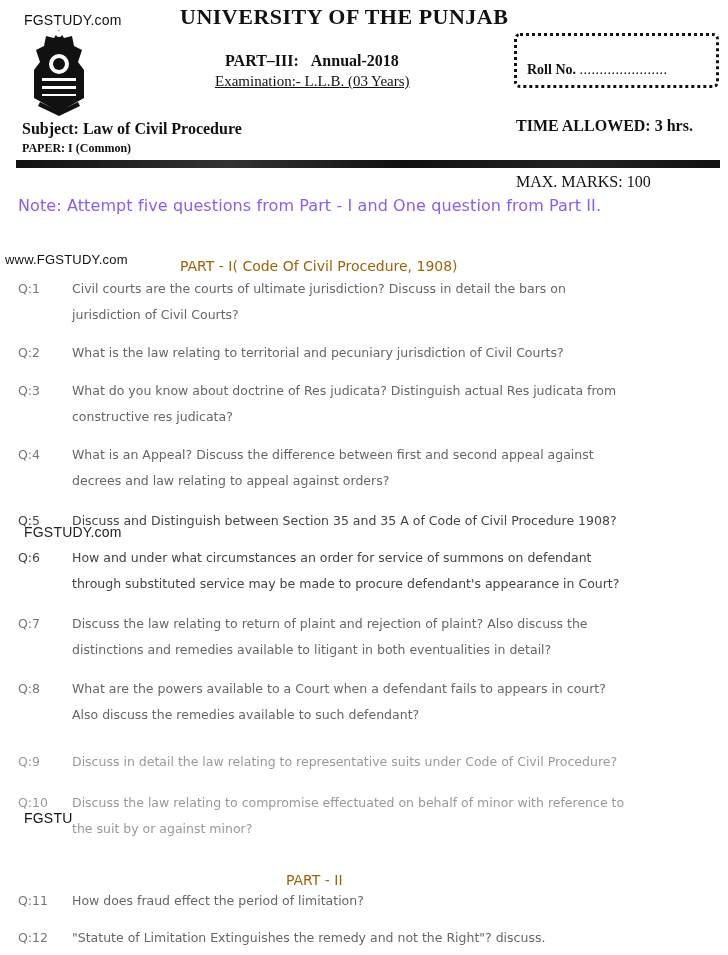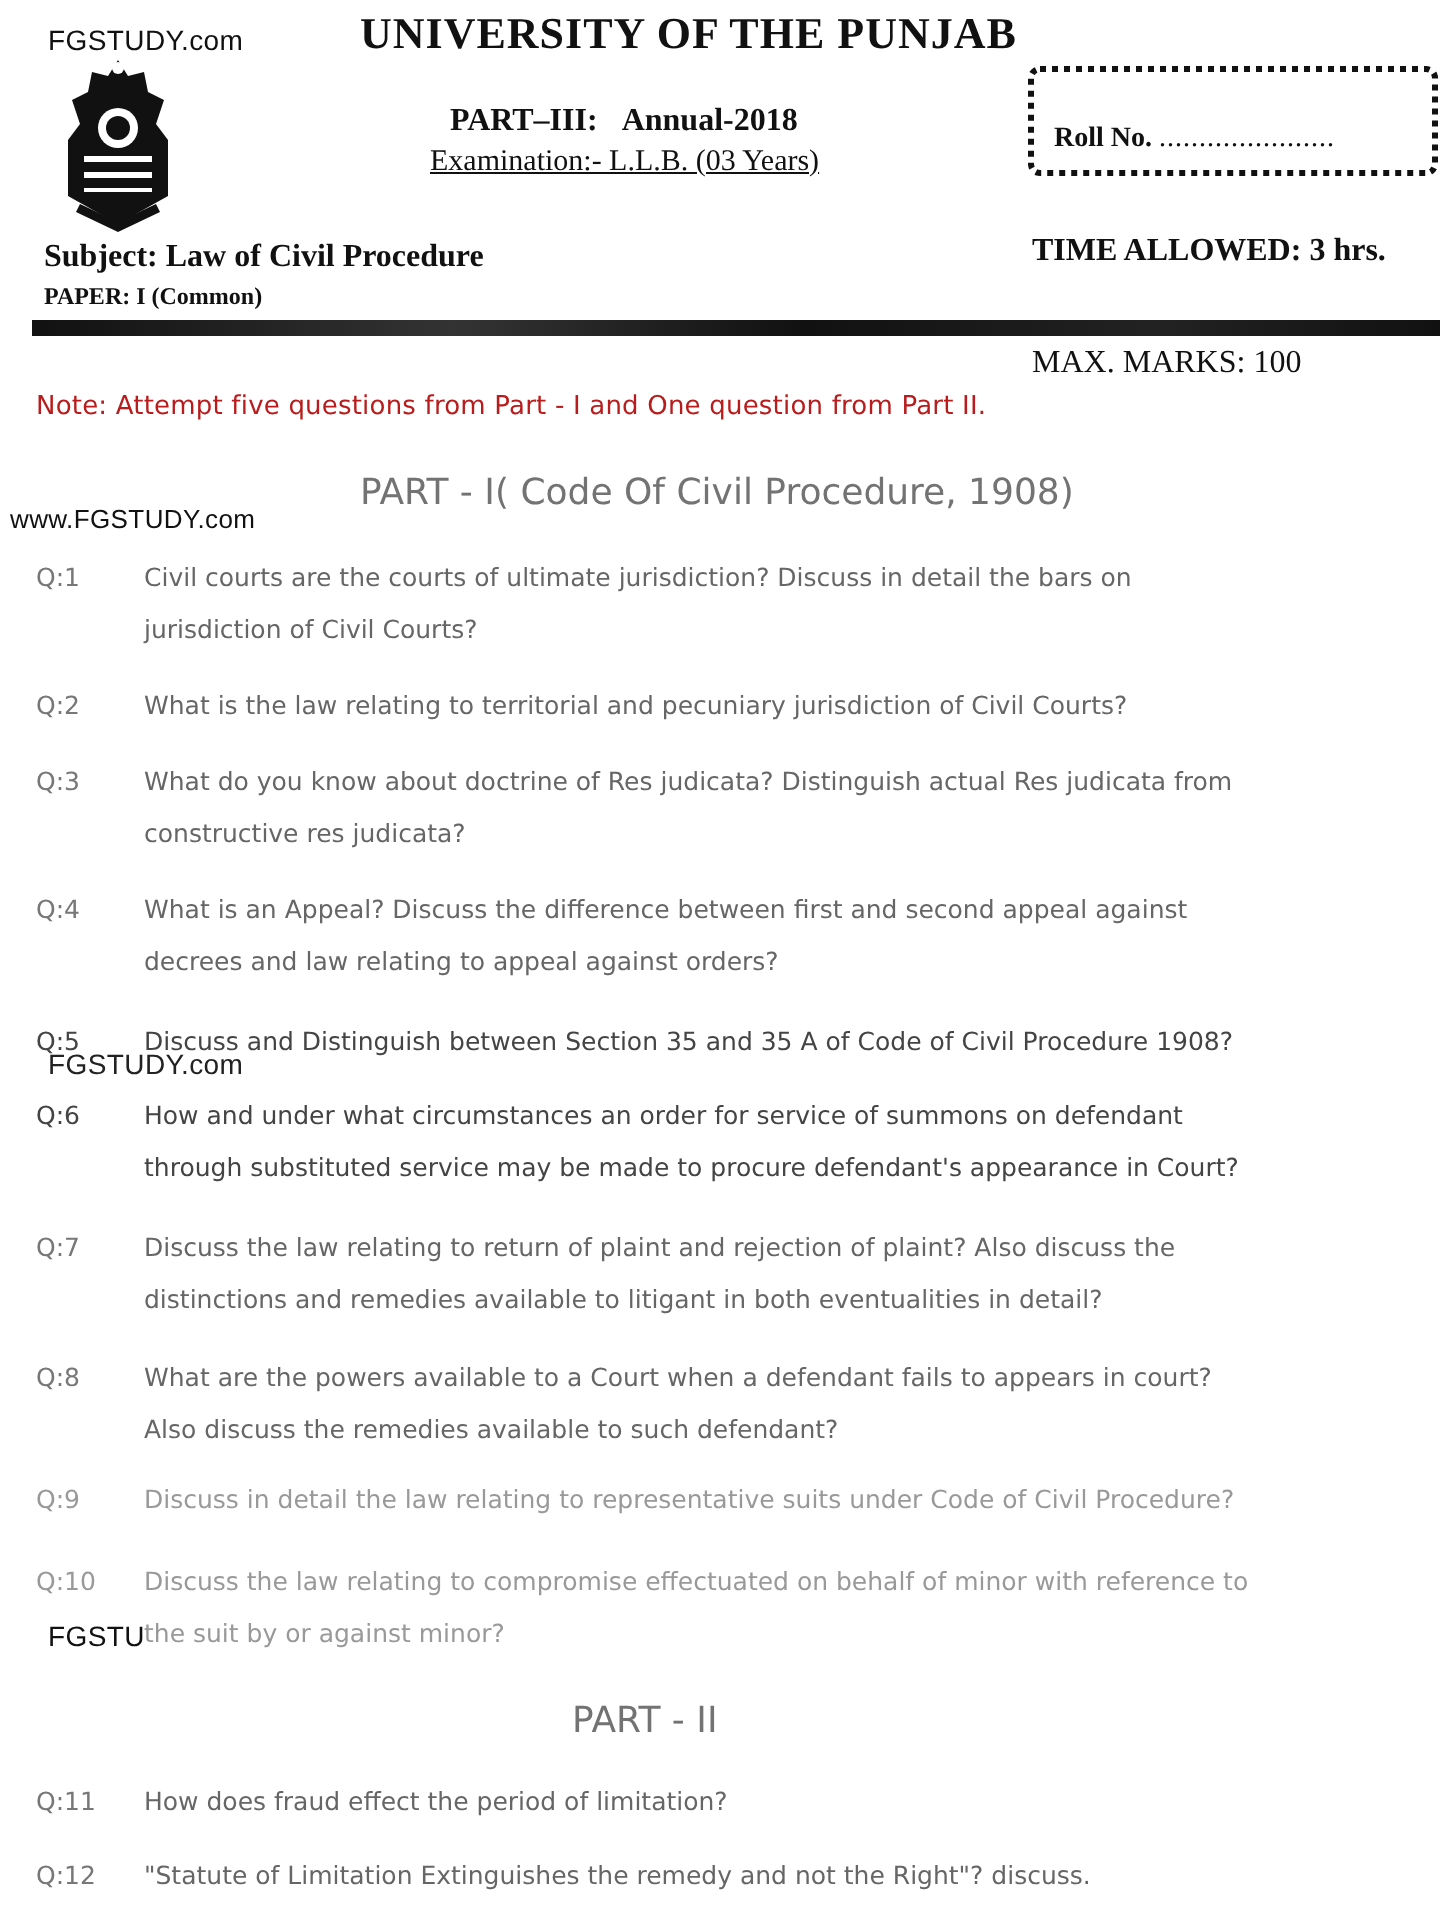--- a/index.html
+++ b/index.html
@@ -21,29 +21,29 @@
 
   .subject { left: 22px; top: 120px; font-family: "Liberation Serif", serif; font-weight: bold; font-size: 16px; color: #111; }
   .paper { left: 22px; top: 141px; font-family: "Liberation Serif", serif; font-weight: bold; font-size: 12px; color: #111; }
   .time { left: 516px; top: 117px; font-family: "Liberation Serif", serif; font-weight: bold; font-size: 16px; color: #111; }
   .marks { left: 516px; top: 138px; font-family: "Liberation Serif", serif; font-weight: normal; font-size: 16px; color: #111; margin-top: 35px; }
 
   .rule { left: 16px; top: 160px; width: 704px; height: 8px; background: linear-gradient(90deg, #111 0%, #333 30%, #111 55%, #222 80%, #111 100%); }
 
   .logo { left: 28px; top: 28px; width: 62px; height: 90px; }
 
-  .note { left: 18px; top: 196px; font-size: 13px; color: #b91c1c; font-family: "DejaVu Sans", sans-serif; letter-spacing: 0.1px; }
+  .note { left: 18px; top: 196px; font-size: 16px; color: #8b5cf6; font-family: "DejaVu Sans", sans-serif; letter-spacing: 0.1px; }
 
-  .part-heading { font-size: 18px; color: #737373; font-family: "DejaVu Sans", sans-serif; }
+  .part-heading { font-size: 14px; color: #a16207; font-family: "DejaVu Sans", sans-serif; margin-top: 22px; }
 
   .q-row { position: absolute; left: 0; width: 728px; font-size: 12.5px; line-height: 26px; color: #666; font-family: "DejaVu Sans", sans-serif; }
   .q-num { position: absolute; left: 18px; top: 0; color: #777; }
   .q-text { position: absolute; left: 72px; top: 0; width: 640px; }
   .q-row.dark .q-text, .q-row.dark .q-num { color: #444; }
-  .q-row.faint .q-text, .q-row.faint .q-num { color: #999; }
+  .q-row.faint .q-text, .q-row.faint .q-num { color: #999; margin-top: 12px; }
 </style>
 </head>
 <body>
 
 <div class="abs watermark" style="left:24px;top:12px;">FGSTUDY.com</div>
 <div class="abs watermark" style="left:5px;top:252px;font-size:13px;">www.FGSTUDY.com</div>
 <div class="abs watermark" style="left:24px;top:524px;color:#222;">FGSTUDY.com</div>
 <div class="abs watermark" style="left:24px;top:810px;">FGSTU</div>
 
 <div class="abs logo">

